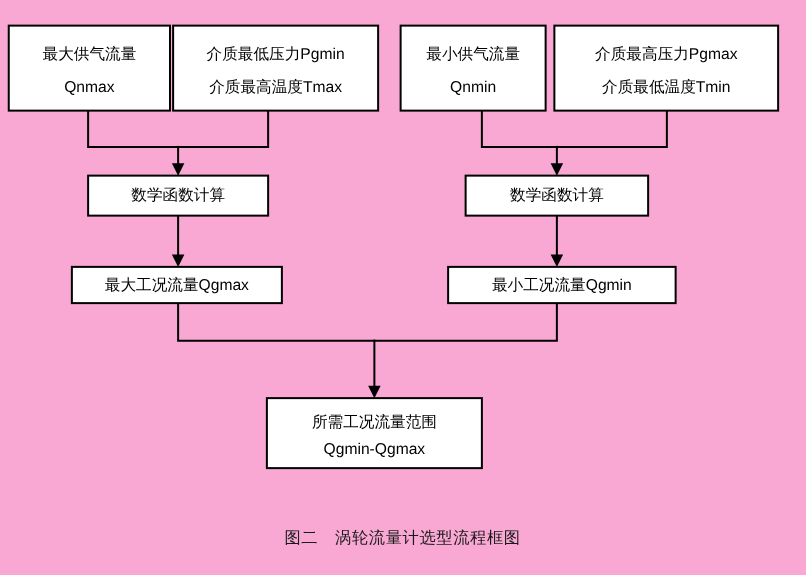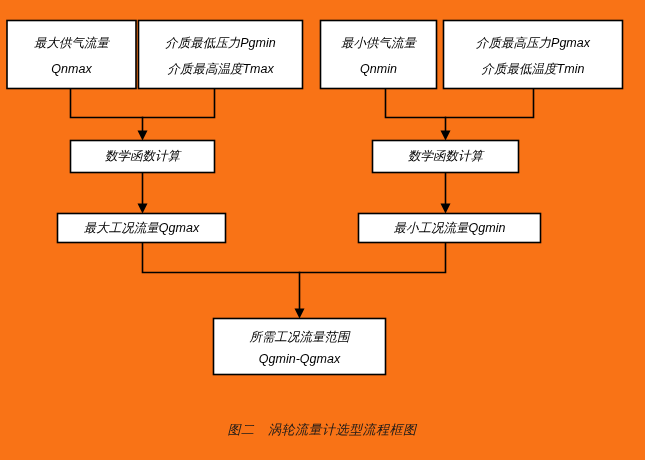--- a/index.html
+++ b/index.html
@@ -11,22 +11,21 @@
     width: 645px;
     height: 460px;
     font-family: "Liberation Sans", "DejaVu Sans", sans-serif;
     color: #000000;
     overflow: hidden;
   }
   #figure-root {
     position: relative;
     width: 645px;
     height: 460px;
-    background: #f97316;
-    font-style: italic;
+    background: #f9a8d4;
   }
   svg.flow-canvas {
     position: absolute;
     left: 0;
     top: 0;
     width: 645px;
     height: 460px;
     display: block;
   }
   .node-box {

